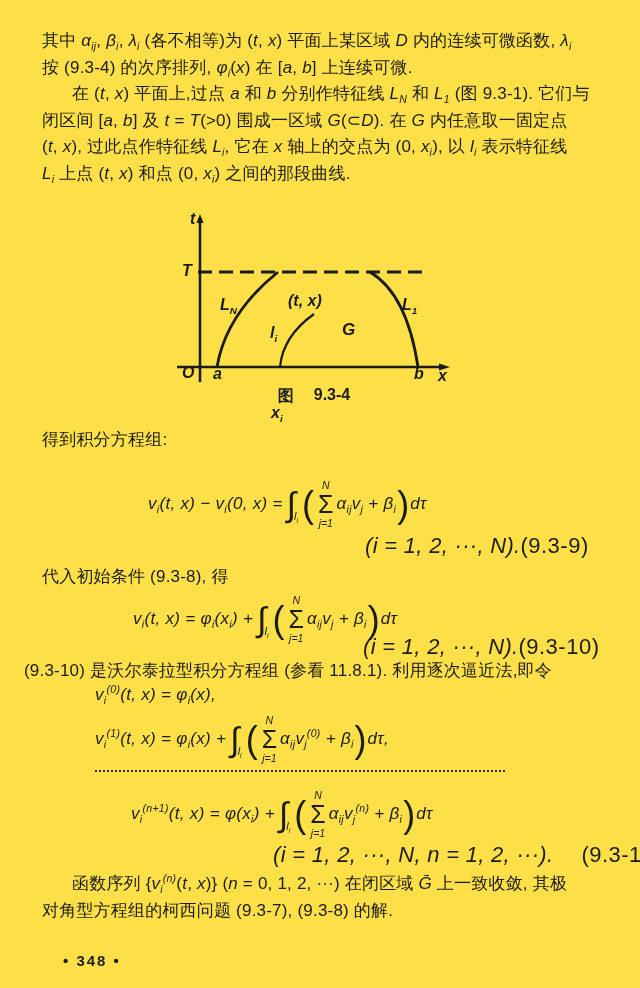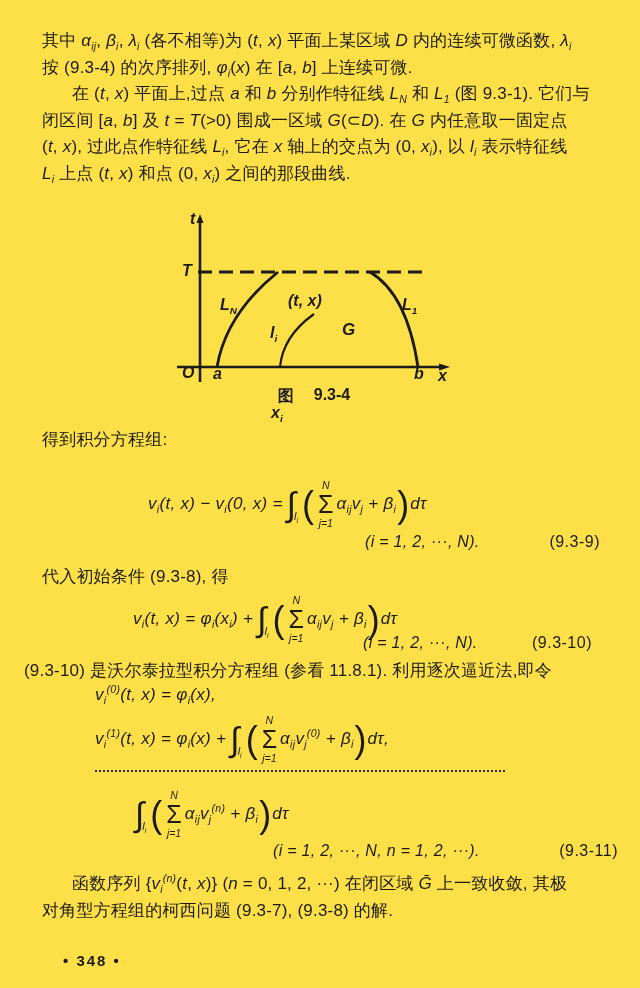--- a/index.html
+++ b/index.html
@@ -25,21 +25,21 @@
   
   .eq { position:absolute; display:flex; align-items:center; height:50px; font-size:17px; white-space:nowrap; }
   .m { font-style:italic; letter-spacing:0.3px; }
   .intwrap { display:inline-flex; align-items:center; margin:0 1px 0 4px; }
   .intglyph { font-size:34px; font-style:normal; line-height:1; }
   .intsub { font-size:11px; font-style:italic; position:relative; top:12px; left:-2px; }
   .bigp { font-size:36px; font-style:normal; line-height:1; transform:scaleY(1.05); margin:0 1px; }
   .sumwrap { display:inline-flex; flex-direction:column; align-items:center; margin:0 3px; }
   .sumlim { font-size:10.5px; font-style:italic; line-height:1; }
   .sigma { font-size:25px; line-height:1; font-style:normal; margin:1px 0; }
-  .eqcond { position:absolute; display:flex; justify-content:space-between; font-size:16px; white-space:nowrap; }
+  .eqcond { position:absolute; display:flex; font-size:22px; white-space:nowrap; }
   .eqtag { font-style:normal; letter-spacing:0.5px; }
   .dotsrow { position:absolute; border-bottom:2.5px dotted #2a2a2a; }
   .pagenum { position:absolute; font-size:15px; font-weight:bold; letter-spacing:2px; }
 </style>
 </head>
 <body>
 
 <div class="page">
 
   <div class="tblock" style="left:42px; top:28px;">
@@ -157,20 +157,21 @@
       <span class="sumlim">j=1</span>
     </span>
     <span class="m">α<sub>ij</sub>v<sub>j</sub><sup>(0)</sup> + β<sub>i</sub></span>
     <span class="bigp">)</span>
     <span class="m">dτ,</span>
   </div>
 
   <div class="dotsrow" style="left:95px; top:770px; width:410px;"></div>
 
   <div class="eq" style="left:131px; top:789px;">
+    <span class="m">v<sub>i</sub><sup>(n+1)</sup>(t, x) = φ(x<sub>i</sub>) +</span>
     <span class="intwrap">
       <span class="intglyph">∫</span>
       <span class="intsub">l<sub>i</sub></span>
     </span>
     <span class="bigp">(</span>
     <span class="sumwrap">
       <span class="sumlim">N</span>
       <span class="sigma">Σ</span>
       <span class="sumlim">j=1</span>
     </span>

